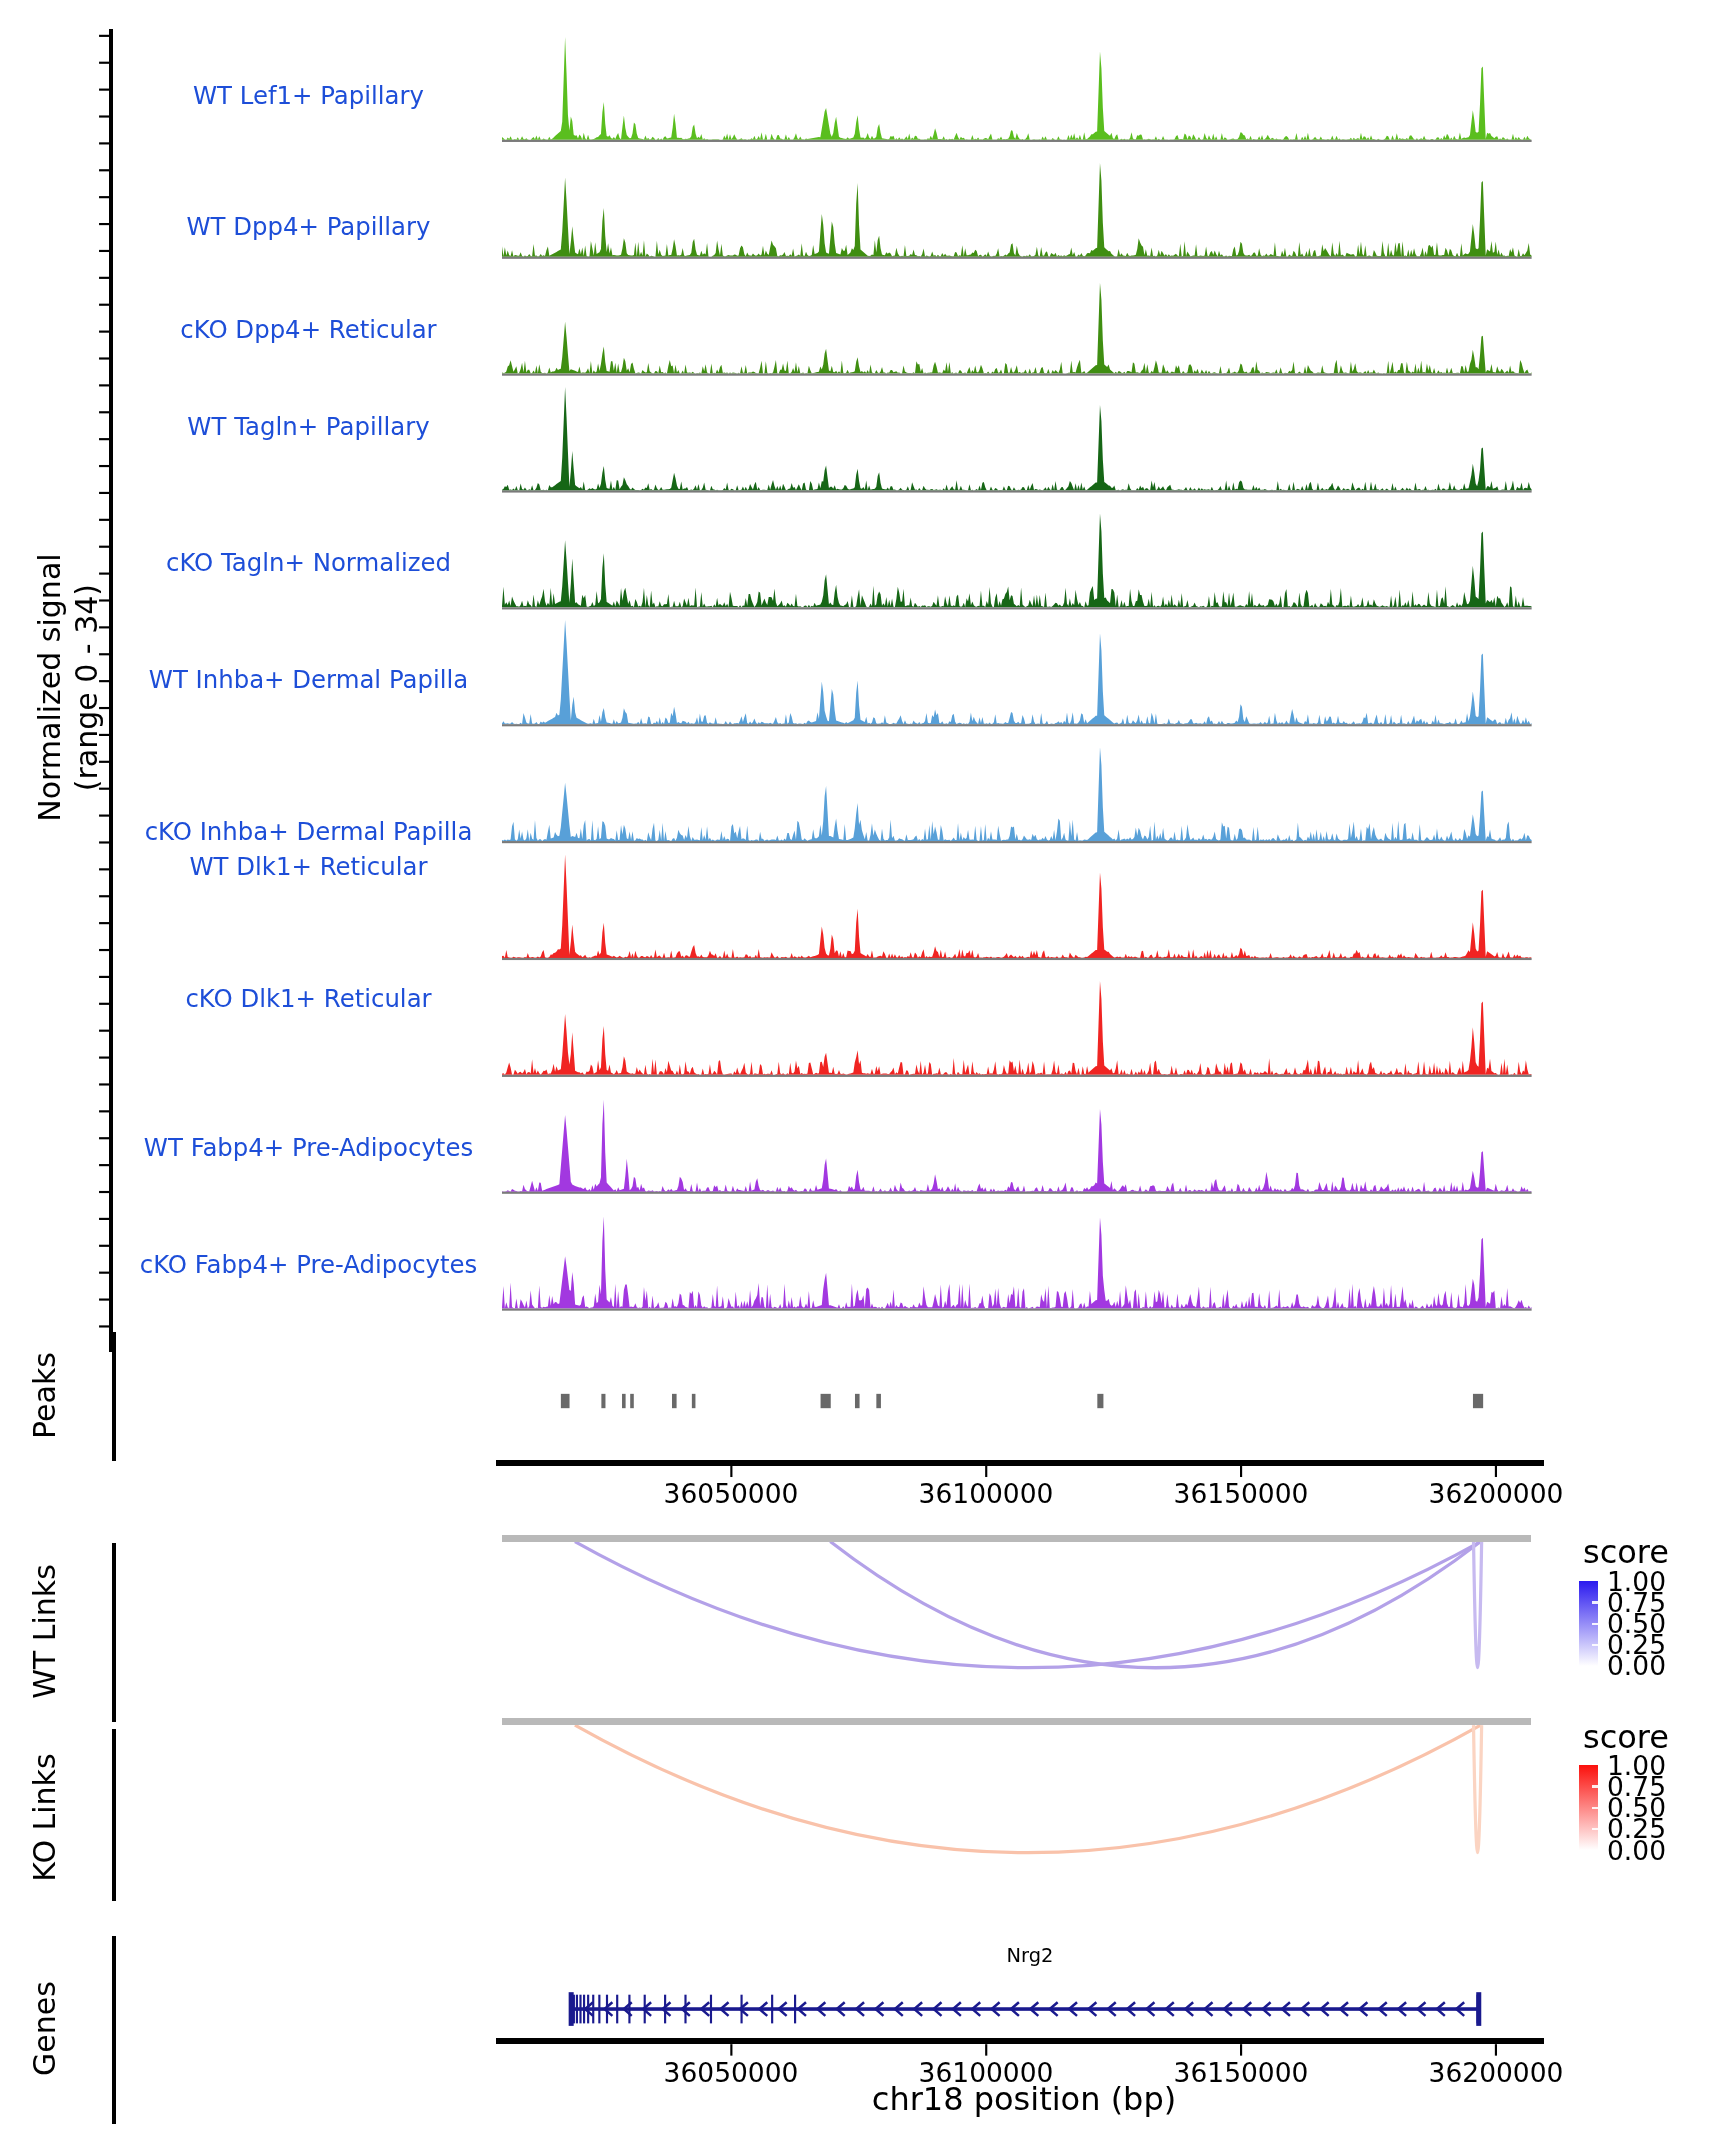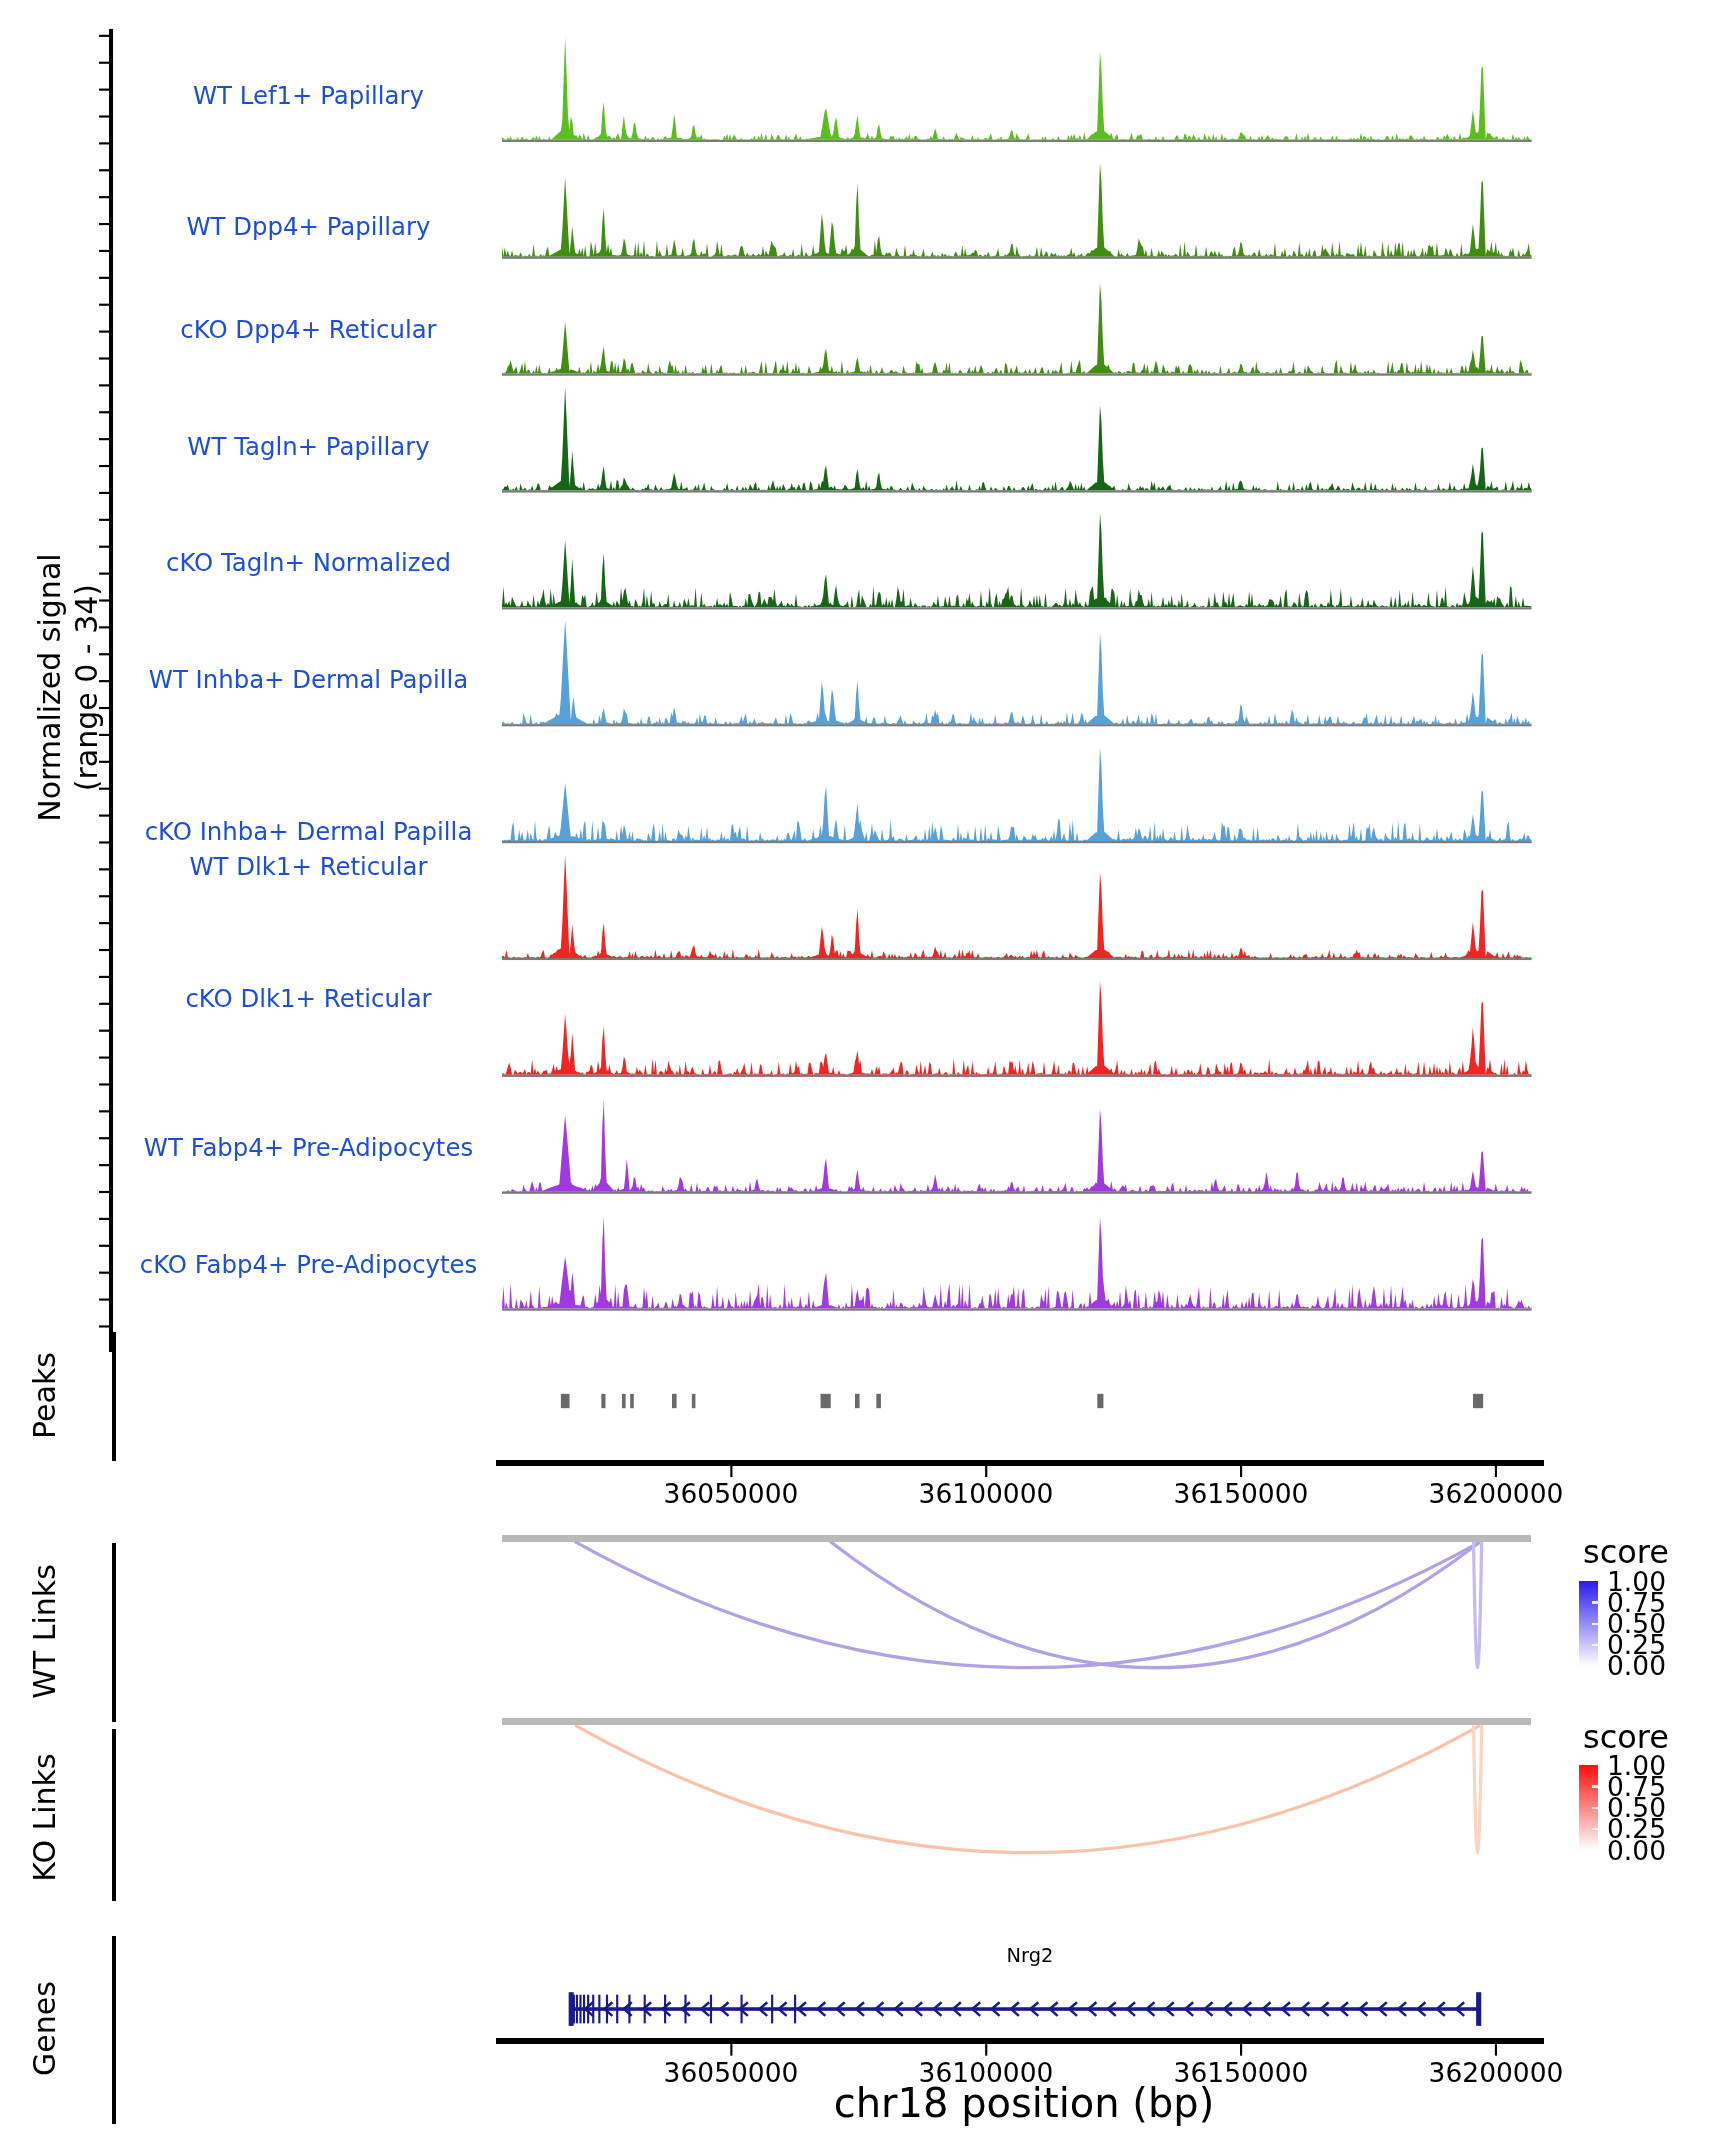--- a/index.html
+++ b/index.html
@@ -34,21 +34,21 @@
   .bracket{position:absolute;background:#000;width:3.6px;}
   .ticklab{
     position:absolute;
     font-size:26.5px;
     color:#000000;
     transform:translateX(-50%);
     white-space:nowrap;
   }
   .xlabel{
     position:absolute;
-    font-size:40px;
+    font-size:32px;
     color:#000;
     transform:translateX(-50%);
     white-space:nowrap;
   }
   .score-title{
     position:absolute;
     font-size:32px;
     color:#000;
     width:158px;
     text-align:center;
@@ -250,21 +250,21 @@
     <div>Normalized signal</div>
     <div>(range 0 - 34)</div>
   </div>
 
   <div class="axis-bar" style="left:109px;top:29px;width:4.3px;height:1323px;"></div>
 
   <div id="track-labels">
       <div class="tracklabel" style="top: 81px;">WT Lef1+ Papillary</div>
       <div class="tracklabel" style="top: 212px;">WT Dpp4+ Papillary</div>
       <div class="tracklabel" style="top: 315px;">cKO Dpp4+ Reticular</div>
-      <div class="tracklabel" style="top: 432px;">WT Tagln+ Papillary</div>
+      <div class="tracklabel" style="top: 412px;">WT Tagln+ Papillary</div>
       <div class="tracklabel" style="top: 548px;">cKO Tagln+ Normalized</div>
       <div class="tracklabel" style="top: 665px;">WT Inhba+ Dermal Papilla</div>
       <div class="tracklabel" style="top: 782px; margin-top: 35px;">cKO Inhba+ Dermal Papilla</div>
       <div class="tracklabel" style="top: 852px;">WT Dlk1+ Reticular</div>
       <div class="tracklabel" style="top: 984px;">cKO Dlk1+ Reticular</div>
       <div class="tracklabel" style="top: 1133px;">WT Fabp4+ Pre-Adipocytes</div>
       <div class="tracklabel" style="top: 1250px;">cKO Fabp4+ Pre-Adipocytes</div>
     </div>
 
   <div class="bracket" style="left:112px;top:1332px;height:129px;"></div>

